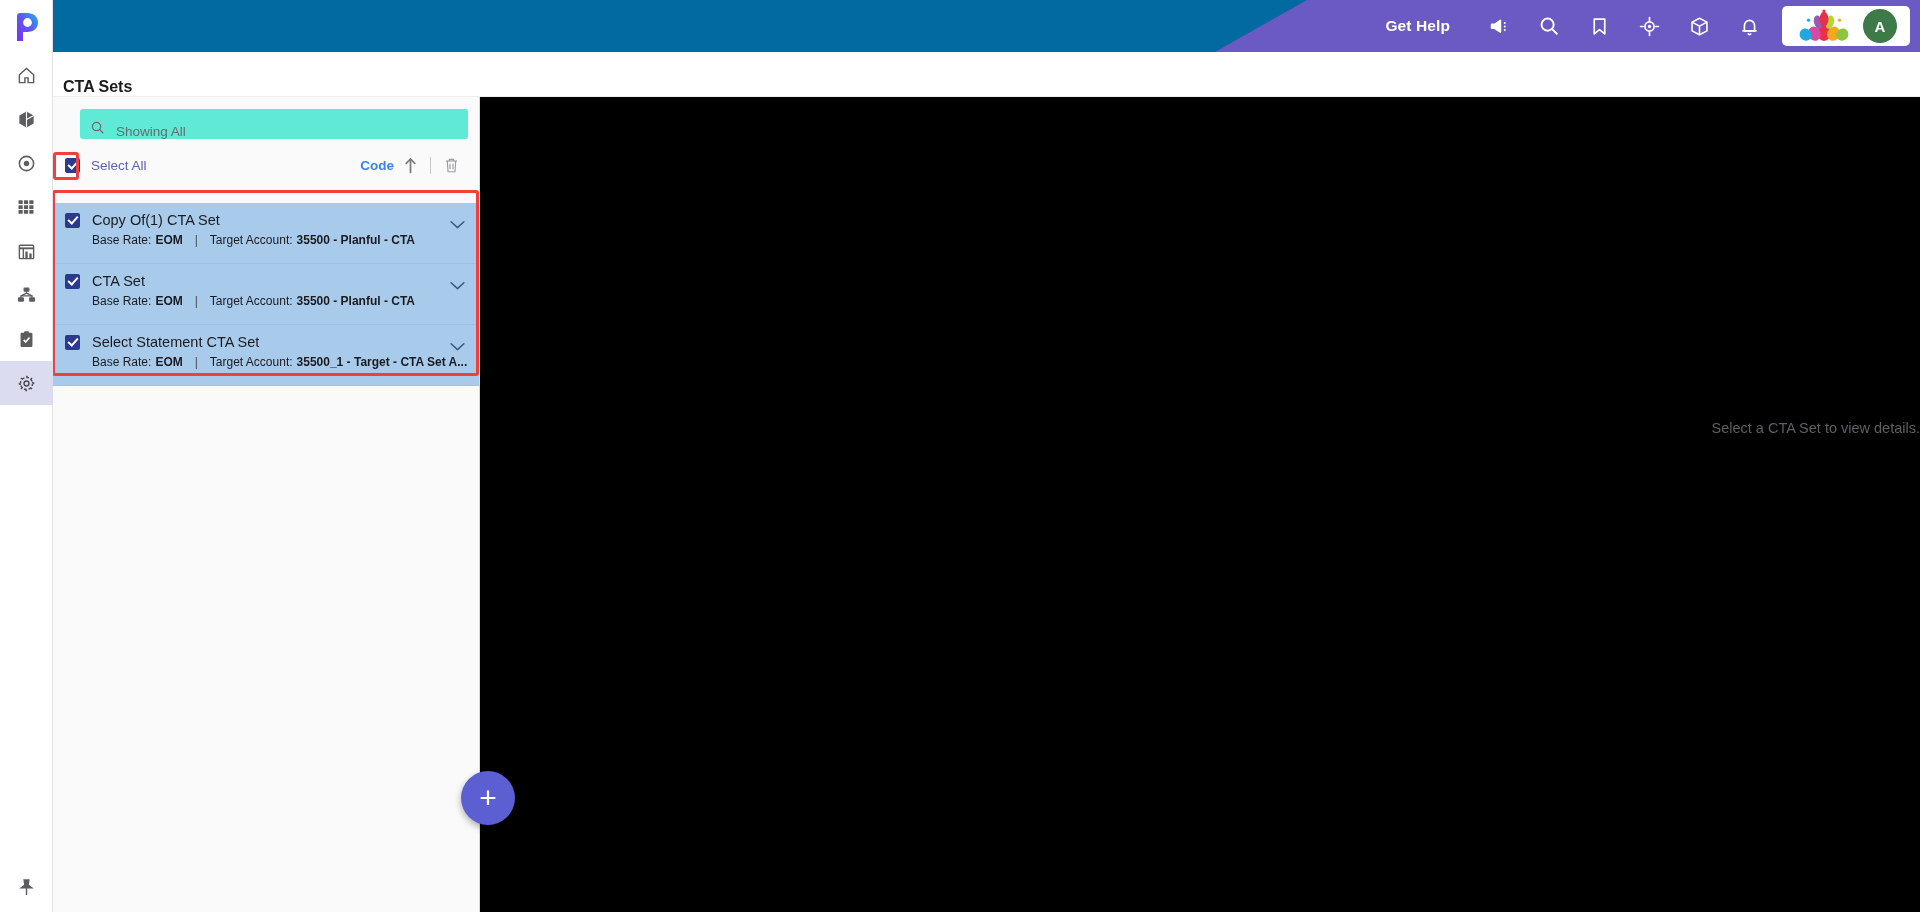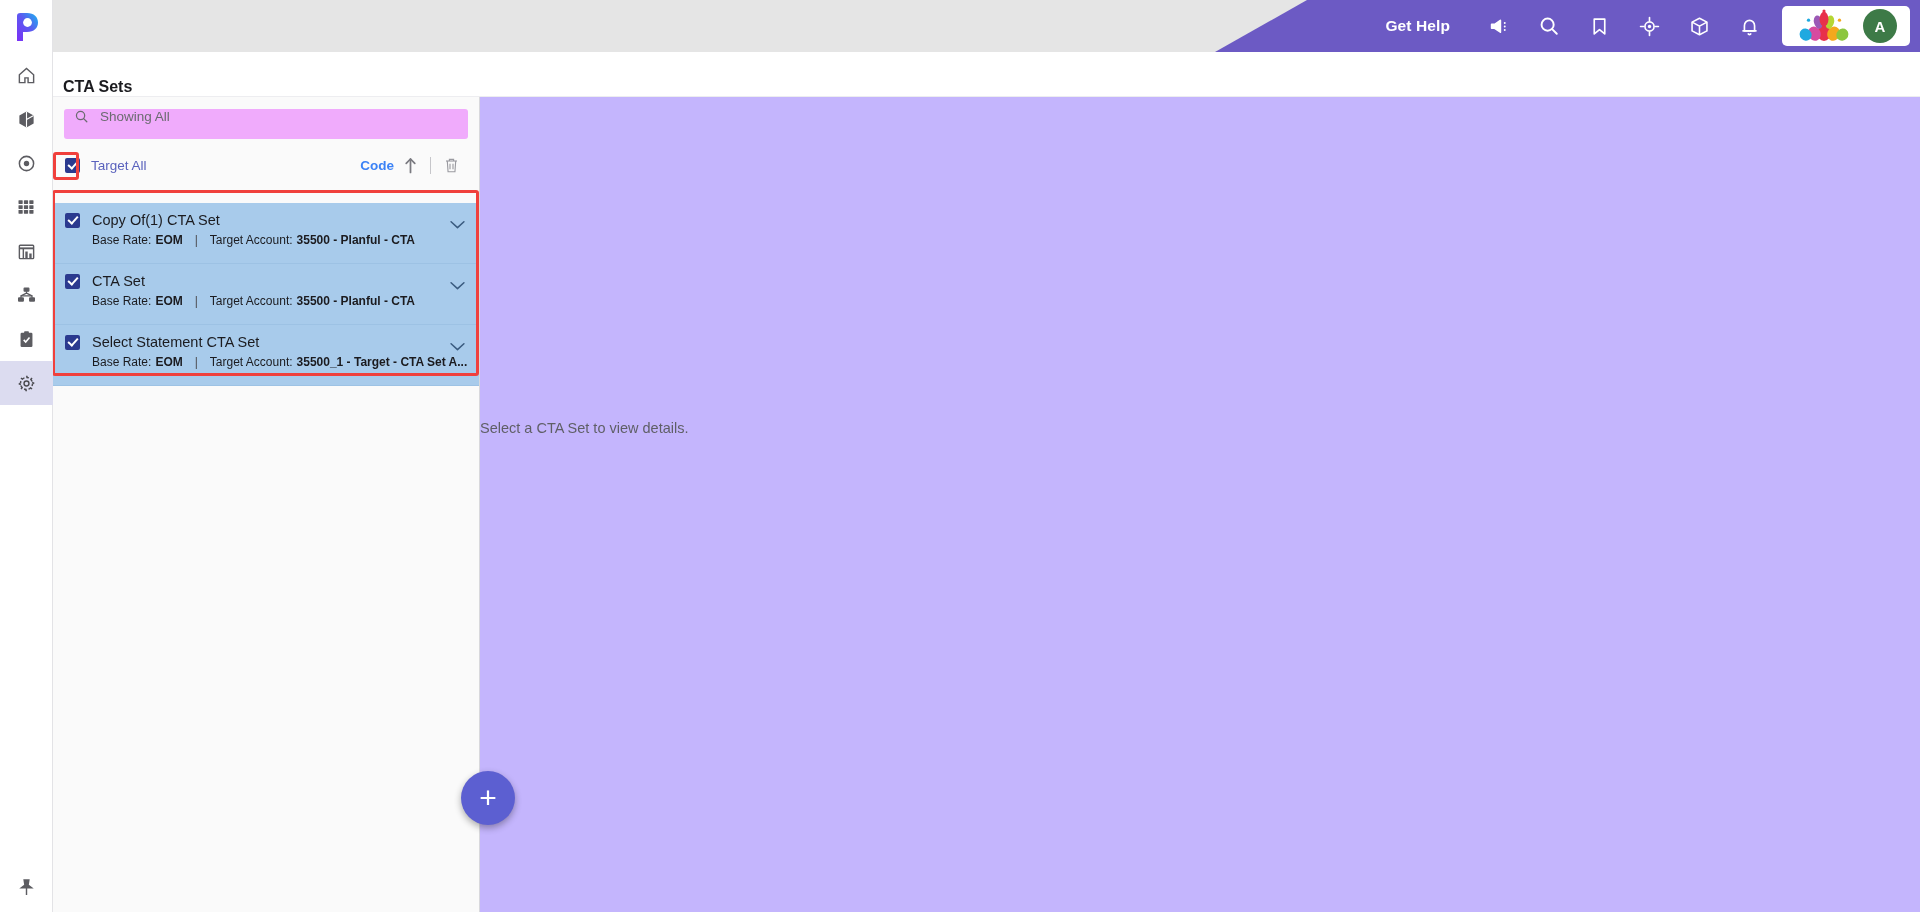--- a/index.html
+++ b/index.html
@@ -34,21 +34,21 @@
   .rail-pin {
     width: 53px; height: 50px;
     display: flex; align-items: center; justify-content: center;
     cursor: pointer;
   }
 
   
   .topbar {
     position: absolute; left: 53px; top: 0;
     width: 1867px; height: 52px;
-    background: #e5e5e5;
+    background: #0369a1;
     z-index: 20;
   }
   .topbar-purple {
     position: absolute; right: 0; top: 0;
     width: 705px; height: 52px;
     background: #6c5ac4;
     clip-path: polygon(92px 0, 705px 0, 705px 52px, 0 52px);
     display: flex; align-items: center; justify-content: flex-end;
     padding-right: 10px;
   }
@@ -88,23 +88,24 @@
 
   
   .listpanel {
     position: absolute; left: 53px; top: 97px;
     width: 427px; height: 815px;
     background: #fafafa;
     border-right: 1px solid #d8d8dc;
   }
   .search-wrap { padding: 12px 11px 0 11px; }
   .search-box {
-    height: 30px; background: #f0abfc; border-radius: 3px;
-    display: flex; align-items: flex-start; padding: 0 10px;
+    height: 30px; background: #5eead4; border-radius: 3px;
+    display: flex; align-items: flex-end; padding: 0 10px;
     cursor: text;
+    margin-left: 16px;
   }
   .search-text { font-size: 13.5px; color: #6b6b70; margin-left: 11px; }
 
   .toolbar-row {
     margin: 10px 12px 0 12px; height: 32px;
     display: flex; align-items: center;
   }
   .cb {
     width: 15px; height: 15px; border-radius: 2px;
     background: #2b3a8f; position: relative; flex: none; cursor: pointer;
@@ -160,22 +161,22 @@
     display: flex; align-items: center; justify-content: center;
     font-size: 30px; font-weight: 300; cursor: pointer;
     box-shadow: 0 3px 7px rgba(0,0,0,.32);
     z-index: 15; line-height: 1;
   }
 
   
   .detail {
     position: absolute; left: 480px; top: 97px;
     width: 1440px; height: 815px;
-    background: #c4b5fd;
-    display: flex; align-items: flex-start; justify-content: flex-start;
+    background: #000000;
+    display: flex; align-items: flex-start; justify-content: flex-end;
   }
   .detail-empty {
     margin-top: 323px; font-size: 14.5px; color: #5f5f66;
   }
 </style>
 </head>
 <body>
 
 <div class="app">
 
@@ -353,21 +354,21 @@
             <circle cx="10.5" cy="10.5" r="6.6"></circle>
             <path d="M15.4 15.4 L20.5 20.5" stroke-linecap="round"></path>
           </svg>
         </span>
         <span class="search-text">Showing All</span>
       </div>
     </div>
 
     <div class="toolbar-row">
       <span class="cb"></span>
-      <span class="select-all">Target All</span>
+      <span class="select-all">Select All</span>
 
       <div class="tb-right">
         <span class="code-label">Code</span>
         <span class="tb-ico">
           <svg width="13" height="17" viewBox="0 0 14 18" fill="none" stroke="#7a7a80" stroke-width="1.9">
             <path d="M7 16.5 V2.2" stroke-linecap="round"></path>
             <path d="M2.4 6.6 L7 2 L11.6 6.6" stroke-linecap="round" stroke-linejoin="round"></path>
           </svg>
         </span>
         <span class="tb-sep"></span>

